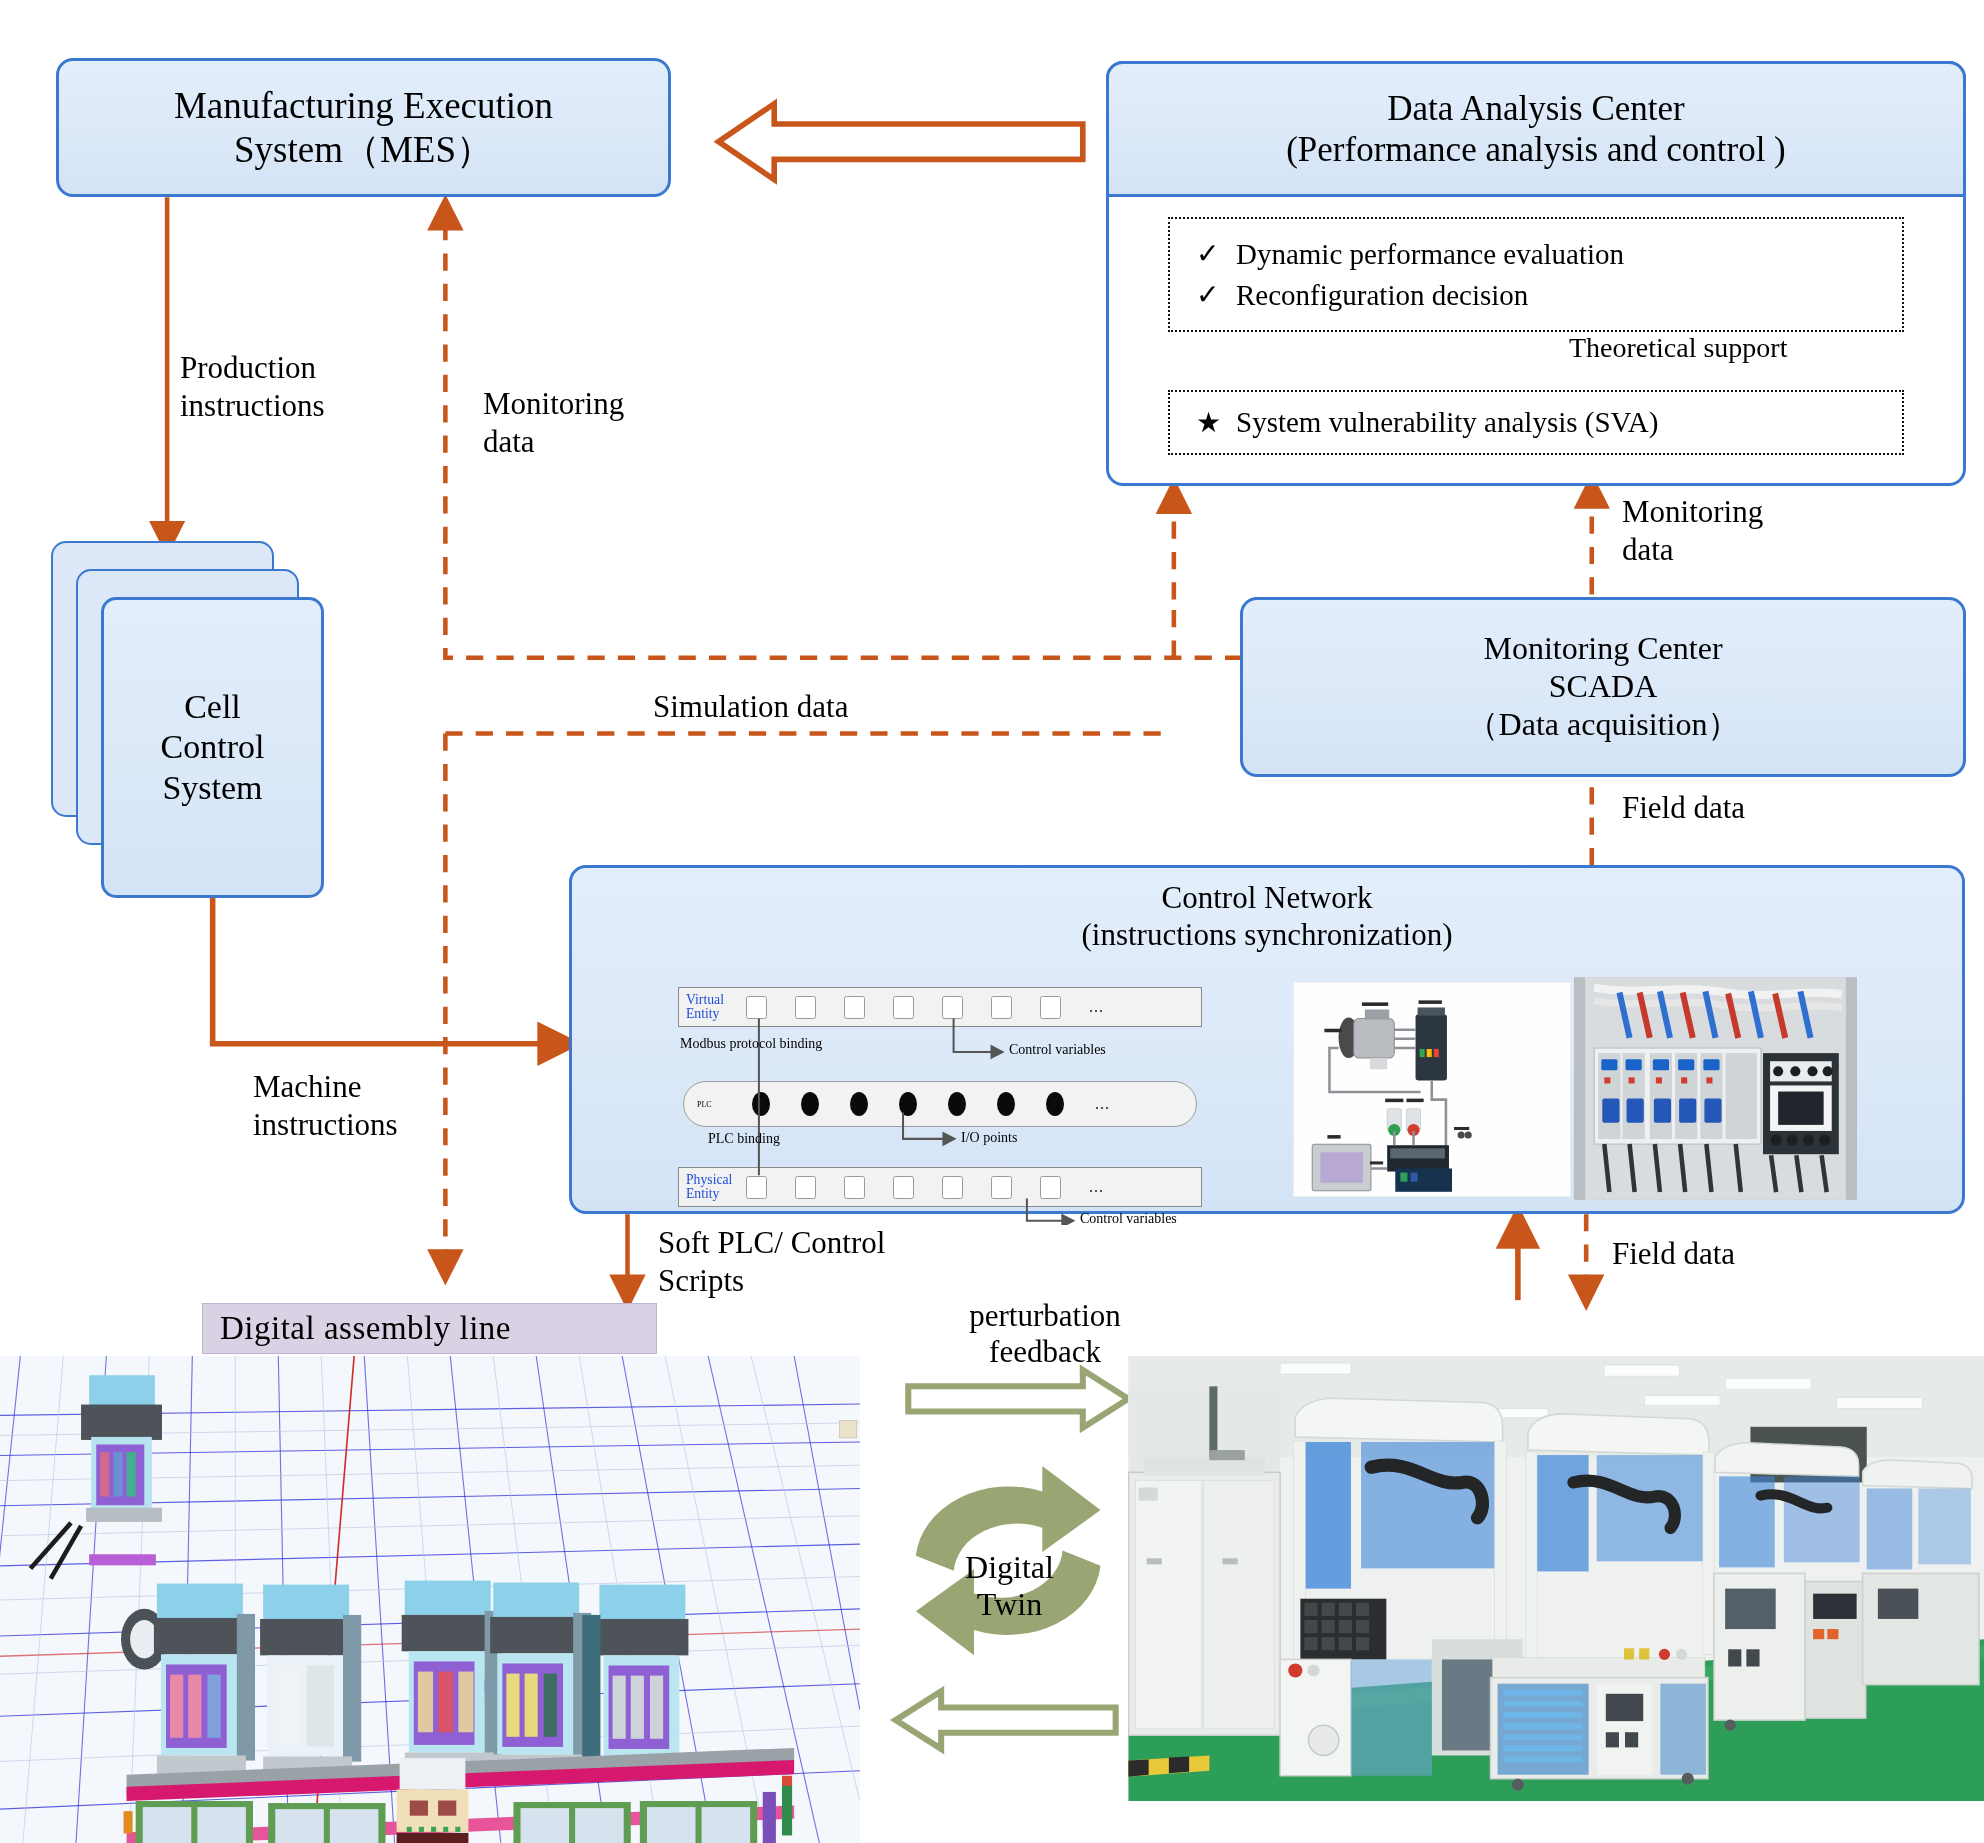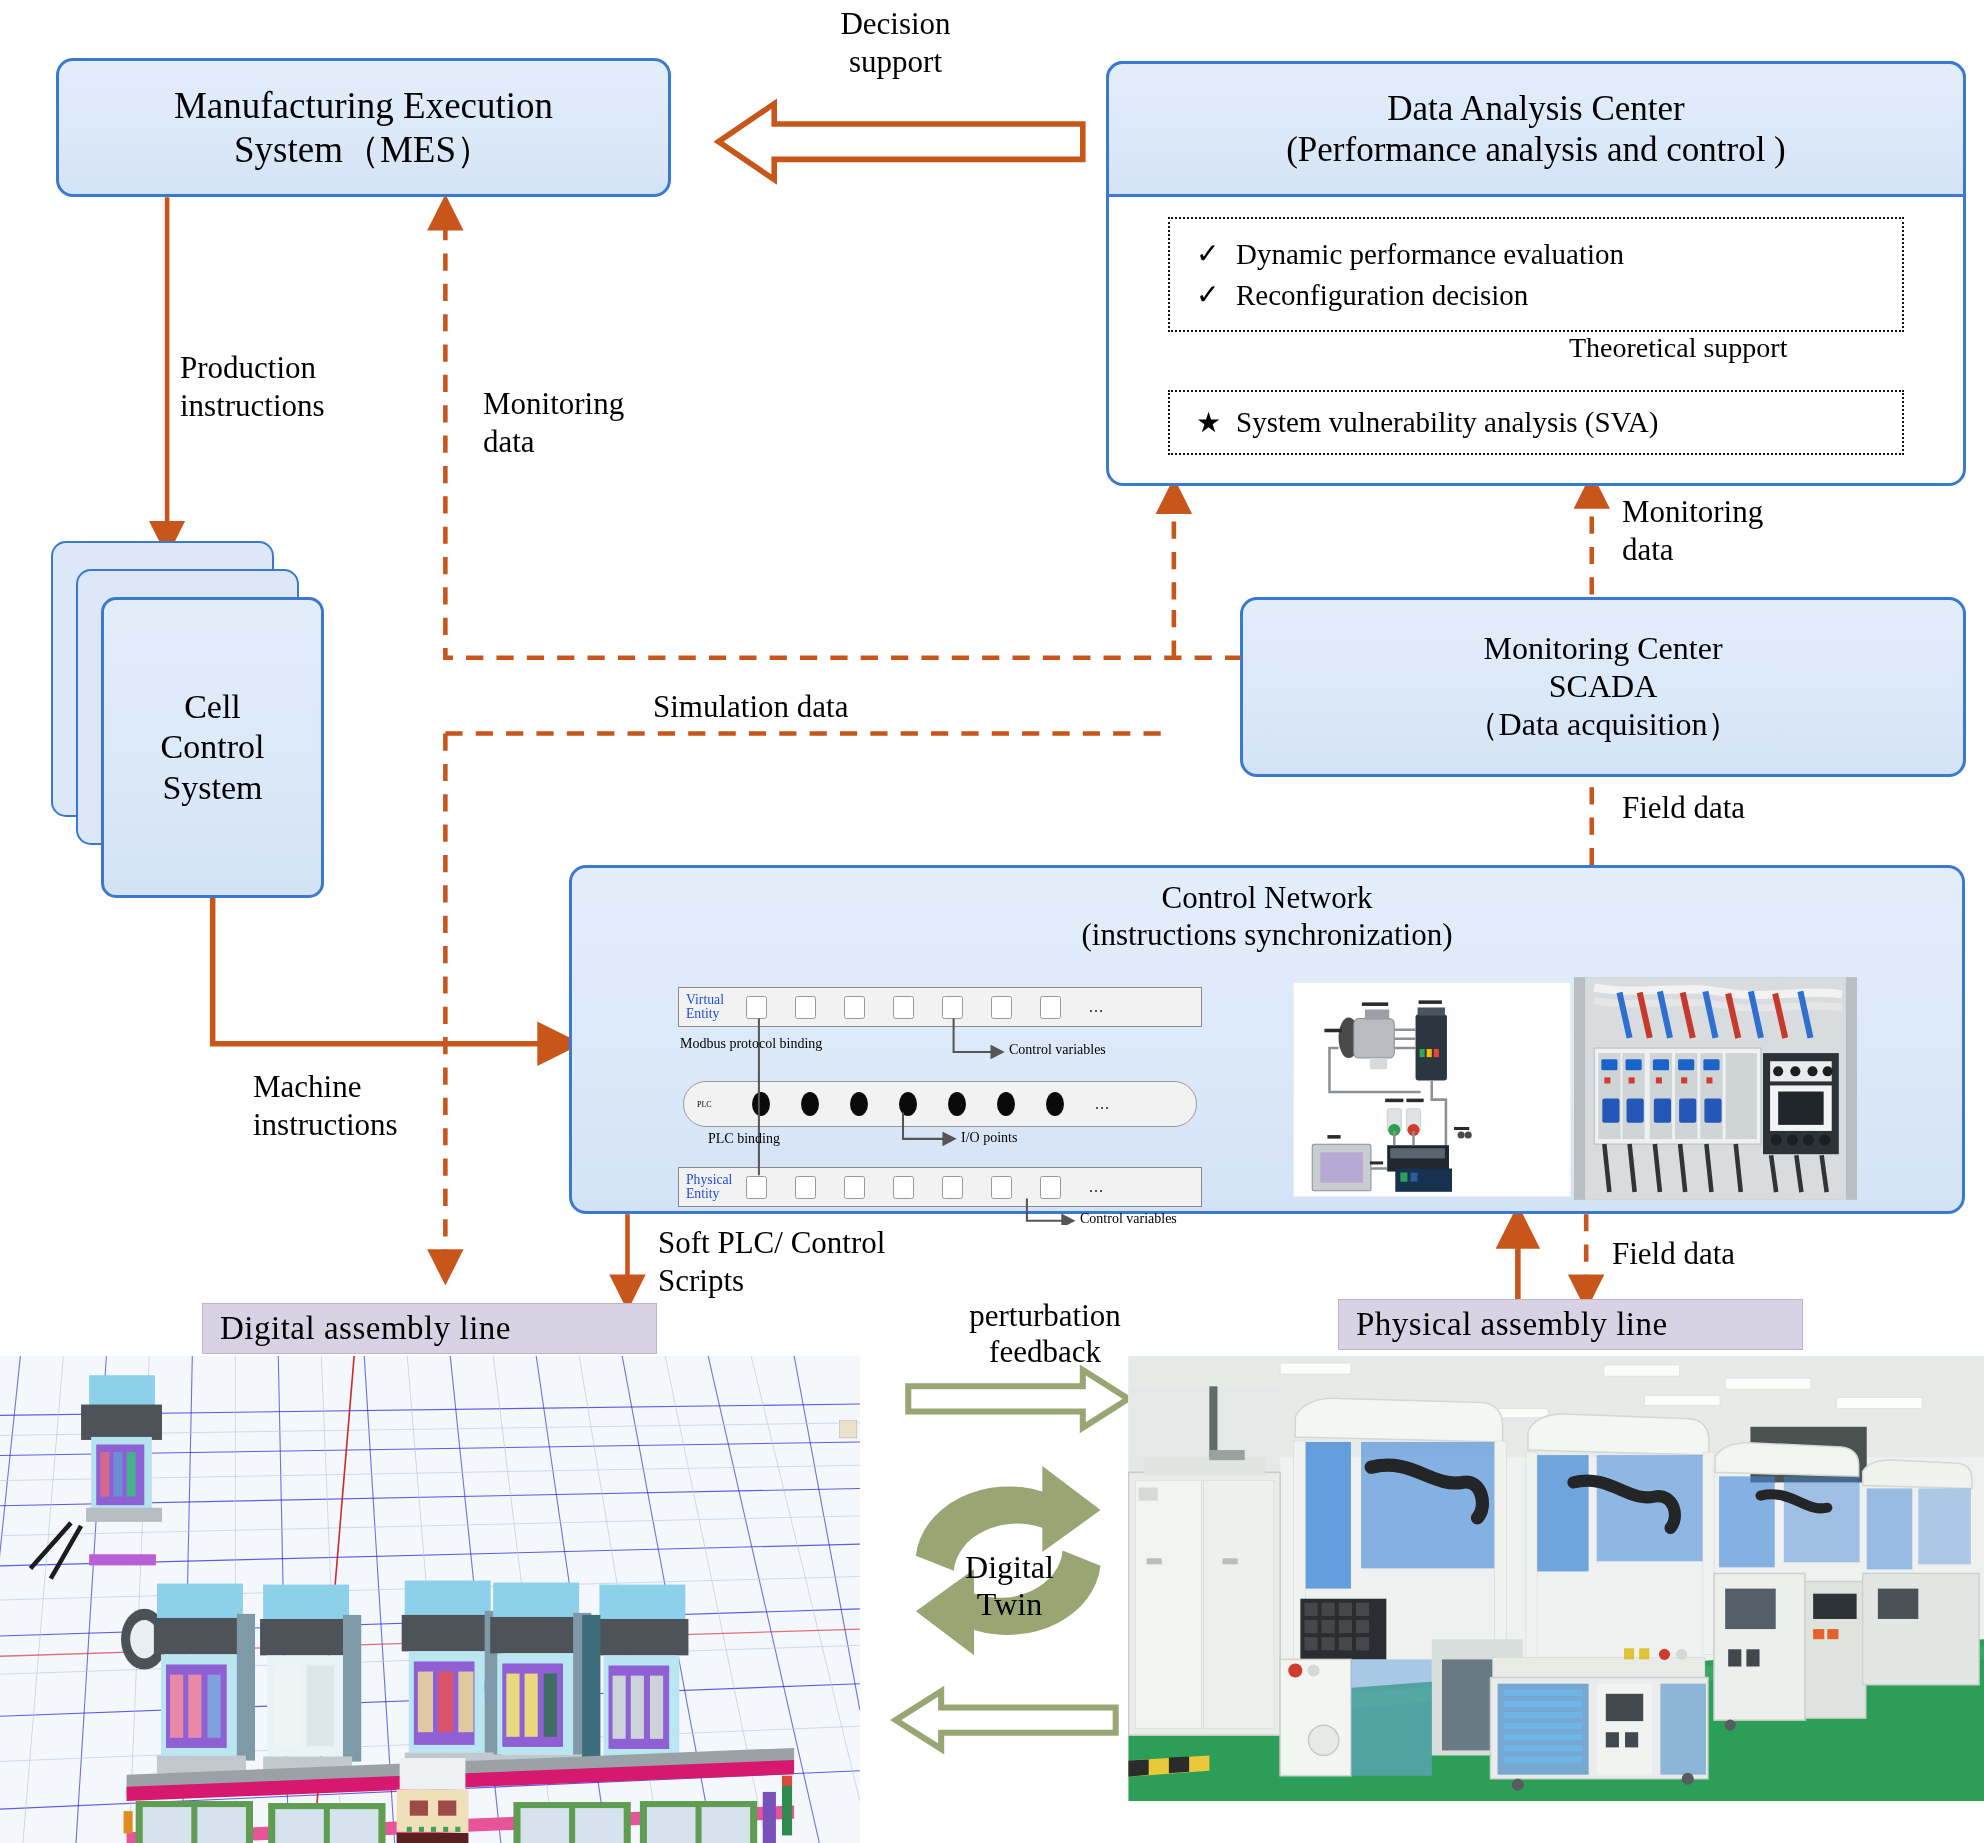--- a/index.html
+++ b/index.html
@@ -398,22 +398,20 @@
           <path d="M320,330 L330,425"></path>
         <path d="M390,352 L400,425"></path>
           <path d="M440,352 L450,425"></path>
           <path d="M490,352 L500,425"></path>
       </g>
       <rect x="0" y="0" width="22" height="440" fill="#b9bec2"></rect>
       <rect x="538" y="0" width="22" height="440" fill="#b9bec2"></rect>
     </svg>
   </div>
 
-  <div class="label" style="left:789px;top:5px;width:213px;font-size:31px;">Decision
-support</div>
 
   <div class="label" style="left:180px;top:349px;width:213px;font-size:31px;text-align:left;">Production
 instructions</div>
 
   <div class="label" style="left:483px;top:385px;width:202px;font-size:31px;text-align:left;">Monitoring
 data</div>
 
   <div class="label" style="left:1622px;top:493px;width:213px;font-size:31px;text-align:left;">Monitoring
 data</div>
 
@@ -426,23 +424,20 @@
 
   <div class="label" style="left:658px;top:1224px;width:334px;font-size:31px;text-align:left;">Soft PLC/ Control
 Scripts</div>
 
   <div class="label" style="left:1612px;top:1235px;width:213px;font-size:31px;text-align:left;">Field data</div>
 
   <div class="purple-label" style="left:202px;top:1303px;width:455px;height:51px;font-size:33px;">
     <span>Digital assembly  line</span>
   </div>
 
-  <div class="purple-label" style="left:1338px;top:1299px;width:465px;height:51px;font-size:33px;">
-    <span>Physical  assembly  line</span>
-  </div>
 
   <div class="photo" style="left:0px;top:1356px;width:860px;height:487px;">
     <svg width="860" height="487" viewBox="0 0 1700 963">
       <rect width="1700" height="963" fill="#f4f8fd"></rect>
 
       <g stroke="#2a2ad6" stroke-width="2.2" opacity="0.75" fill="none">
         <path d="M-200,120 L1700,95"></path>
           <path d="M-200,200 L1700,170"></path>
         <path d="M-200,300 L1700,262"></path>
           <path d="M-200,420 L1700,372"></path>

